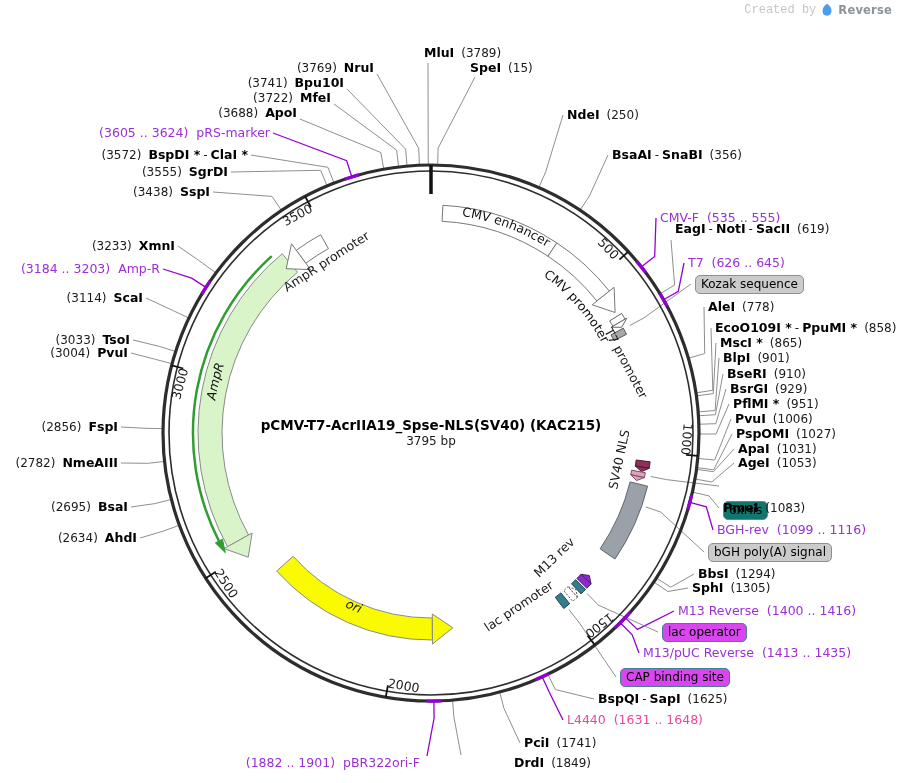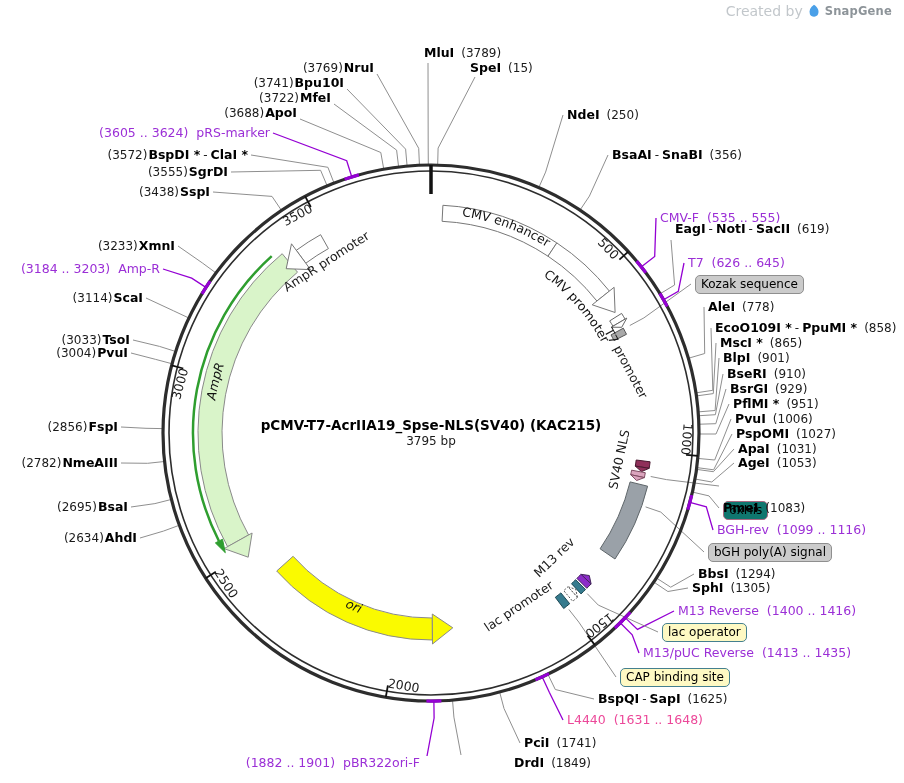--- a/index.html
+++ b/index.html
@@ -5,33 +5,33 @@
   html,body{margin:0;padding:0;background:#fff;}
   #canvas{position:relative;width:904px;height:783px;background:#ffffff;overflow:hidden;
           font-family:"DejaVu Sans",sans-serif;}
   #map-svg{position:absolute;left:0;top:0;}
   #labels{position:absolute;left:0;top:0;width:904px;height:783px;}
   .site{position:absolute;white-space:nowrap;height:16px;line-height:16px;
         font-size:12px;color:#1a1a1a;}
   .site .nm{font-weight:bold;font-size:12.5px;color:#000;}
   .site .sep{font-weight:normal;color:#222;padding:0 3px;}
   .site .ps-after{margin-left:7px;}
-  .site .ps-before{margin-right:1px;}
+  .site .ps-before{margin-right:7px;}
   .site.primer{font-size:12.5px;}
   .badge{position:absolute;white-space:nowrap;height:17px;line-height:17px;
          font-size:12px;color:#000;padding:0 5px;border-radius:5px;border:1px solid #888;}
   .badge-gray{background:#cbcbcb;border-color:#8f8f8f;}
   .badge-pink{background:#0f766e;border-color:#a8687f;margin-top:24px;}
-  .badge-teal{background:#fef9c3;border-color:#44808f;}
+  .badge-teal{background:#d946ef;border-color:#44808f;}
   #center-title{position:absolute;left:431px;top:417px;transform:translateX(-50%);
         font-weight:bold;font-size:13.5px;color:#000;white-space:nowrap;}
   #center-size{position:absolute;left:431px;top:434px;transform:translateX(-50%);
         font-size:12px;color:#1a1a1a;}
   #watermark{position:absolute;top:3px;right:12px;display:flex;align-items:center;gap:5px;}
-  #wm-prefix{font-size:14px;color:#c2c7cb;}
+  #wm-prefix{font-size:12px;color:#c2c7cb;font-family:Liberation Mono, monospace;}
   #wm-brand{font-size:11.5px;font-weight:bold;color:#8d9499;letter-spacing:0.2px;}
 </style>
 </head>
 <body>
 
 <div id="canvas">
   <svg id="map-svg" width="904" height="783">
       <polyline points="428,63 428.2,148.0 428.3,164.0" fill="none" stroke="#8f8f8f" stroke-width="1"></polyline>
       <polyline points="475,77 438.1,148.1 437.7,164.1" fill="none" stroke="#8f8f8f" stroke-width="1"></polyline>
       <polyline points="377,74 418.7,148.3 419.4,164.2" fill="none" stroke="#8f8f8f" stroke-width="1"></polyline>
@@ -203,15 +203,15 @@
       <div class="site enzyme" style="left: 474px; top: 755px; margin-left: 40px;"><span class="nm">DrdI</span><span class="ps-after">(1849)</span></div>
       <div class="site primer" style="color: rgb(155, 47, 214); right: 484px; top: 755px;">(1882 .. 1901)&nbsp;&nbsp;pBR322ori-F</div>
     </div>
   <div id="center-title">pCMV-T7-AcrIIA19_Spse-NLS(SV40) (KAC215)</div>
   <div id="center-size">3795 bp</div>
   <div id="watermark">
     <span id="wm-prefix">Created by</span>
     <svg width="12" height="14" viewBox="0 0 12 14">
       <path d="M6 0.8 C2.2 3.4 0.8 6.6 1.9 10.2 C2.8 13.2 8.4 13.6 9.9 10.6 C11.5 7.4 10.2 3.4 6 0.8 Z" fill="#4aa0e8"></path>
     </svg>
-    <span id="wm-brand">SnapGene</span>
+    <span id="wm-brand">Reverse</span>
   </div>
 </div>
 
 </body></html>

